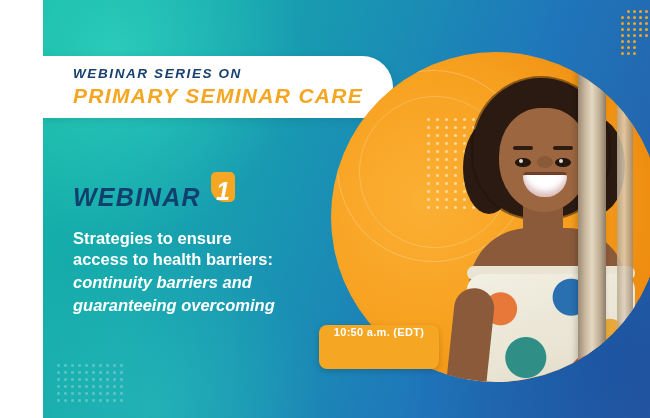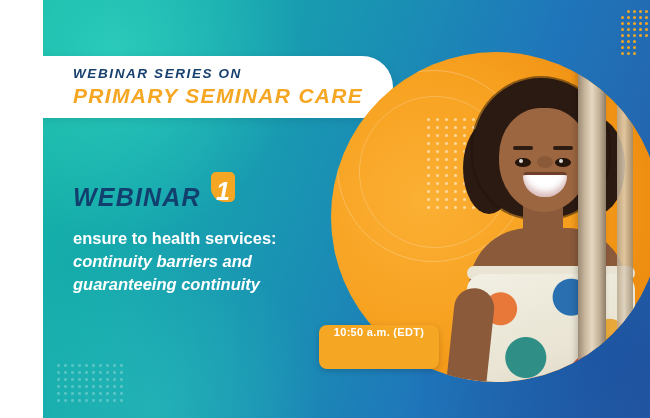--- a/index.html
+++ b/index.html
@@ -476,23 +476,24 @@
 
   <div class="seminar-row">
     <div class="seminar-word">WEBINAR</div>
     <div class="seminar-num">
       <div class="chip"></div>
       <div class="numtext">1</div>
     </div>
   </div>
 
   <div class="subtitle">
-    <div class="subtitle-bold">ensure to health services:</div>
+    <div class="subtitle-bold">Strategies to ensure</div>
+    <div class="subtitle-bold">access to health barriers:</div>
     <div class="subtitle-italic">continuity barriers and</div>
-    <div class="subtitle-italic">guaranteeing continuity</div>
+    <div class="subtitle-italic">guaranteeing overcoming</div>
   </div>
 
   <div class="photo-circle">
     <div class="circle-rings"></div>
     <div class="circle-rings2"></div>
     <div class="dot-grid" id="dotGrid">
         <i style="left: 0px; top: 0px;"></i>
         <i style="left: 9px; top: 0px;"></i>
         <i style="left: 18px; top: 0px;"></i>
         <i style="left: 27px; top: 0px;"></i>

